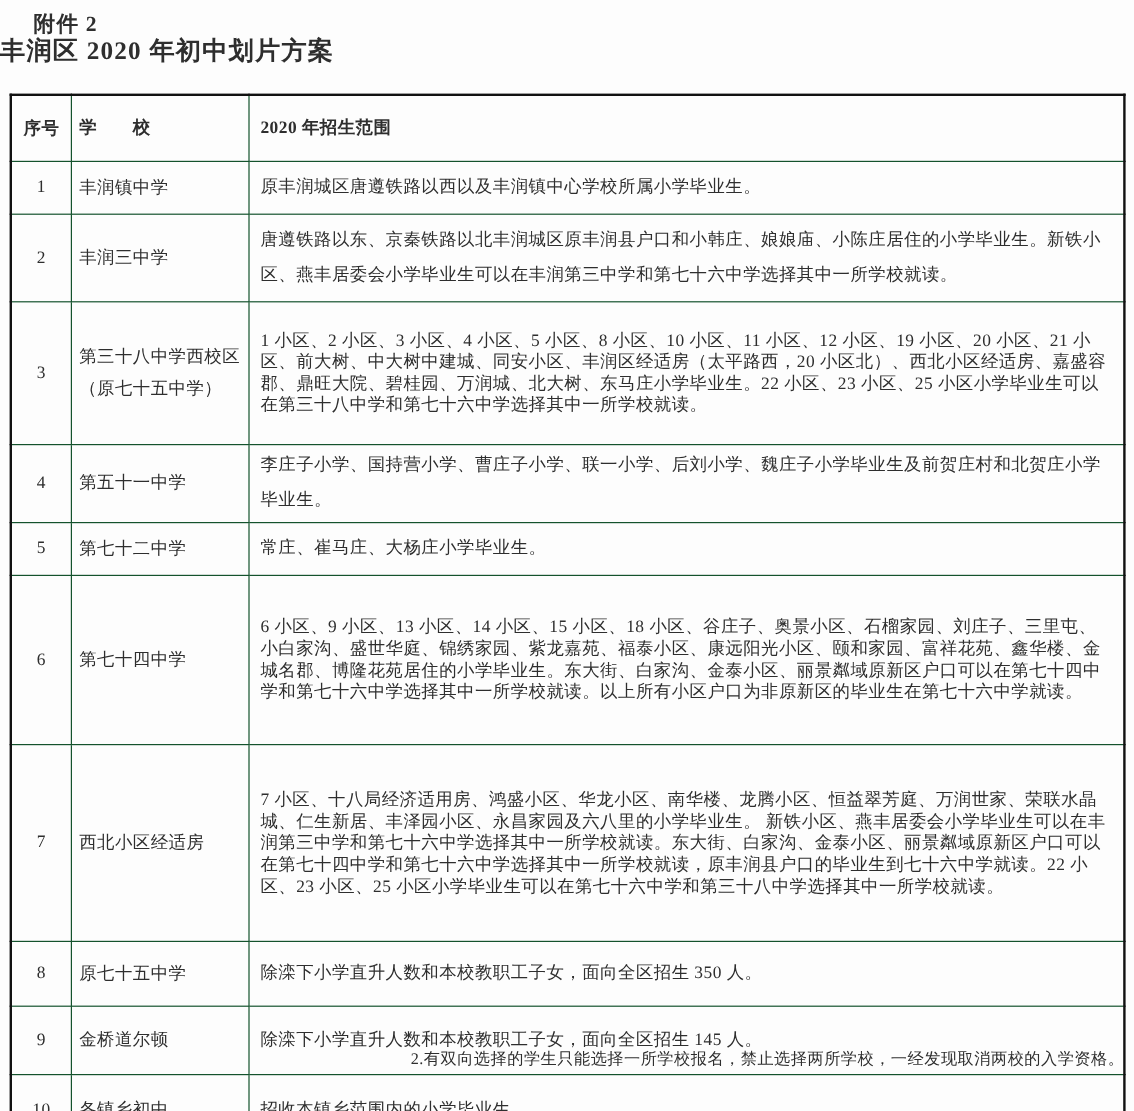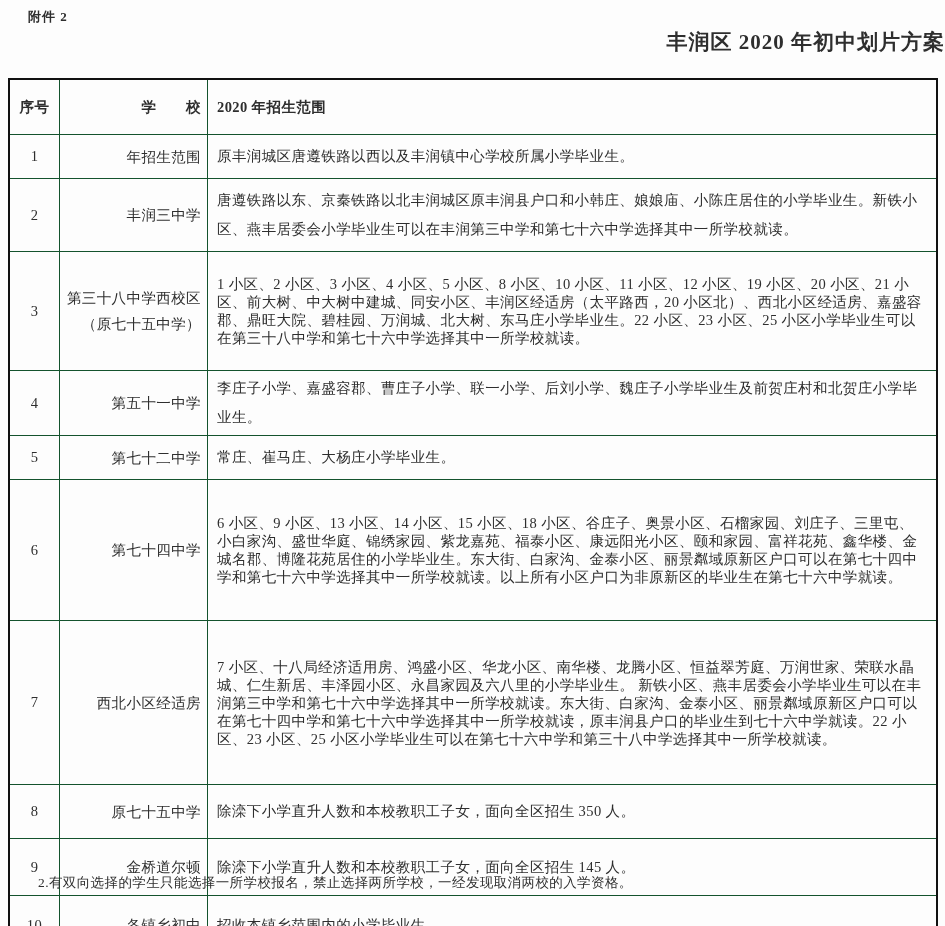--- a/index.html
+++ b/index.html
@@ -7,97 +7,97 @@
     width:945px;height:926px;
     background:#fdfdfd;
     font-family:"Liberation Serif","DejaVu Serif",serif;
     color:#2e2e2e;
     position:relative;
     -webkit-font-smoothing:antialiased;
   }
   .page{position:absolute;inset:0;}
   .attachment{
     position:absolute;left:28px;top:8px;
-    font-size:13px;font-weight:bold;letter-spacing:1px;
+    font-size:18px;font-weight:bold;letter-spacing:1px;
   }
   .title{
     position:absolute;left:0;right:0;top:28px;
-    text-align:right;font-size:21px;font-weight:bold;letter-spacing:1px;
+    text-align:left;font-size:21px;font-weight:bold;letter-spacing:1px;
   }
   table.zoning{
     position:absolute;left:8px;top:78px;
     width:930px;
     border-collapse:collapse;
     table-layout:fixed;
     background:#fdfdfd;
   }
   table.zoning th, table.zoning td{
     border:1px solid #14532d;
     vertical-align:middle;
     font-size:14.5px;
     letter-spacing:0.4px;
   }
   table.zoning{border:2px solid #111;}
   th.c-no, td.c-no{width:47px;text-align:center;}
-  th.c-school, td.c-school{width:135px;text-align:right;padding:2px 6px;line-height:26px;}
+  th.c-school, td.c-school{width:135px;text-align:left;padding:2px 6px;line-height:26px;}
   th.c-scope, td.c-scope{text-align:left;padding:3px 9px;line-height:29px;}
   thead th{height:48px;font-weight:bold;font-size:15.5px;text-align:center;letter-spacing:2px;}
   tr.r1 td{height:37px;}
   tr.r2 td{height:66px;}
   tr.r3 td{height:112px;}
   tr.r4 td{height:38px;}
   tr.r5 td{height:37px;}
   tr.r6 td{height:134px;}
   tr.r7 td{height:157px;}
   tr.r8 td{height:47px;}
   tr.r9 td{height:50px;}
   tr.r10 td{height:52px;}
   tr.r3 td.c-scope, tr.r6 td.c-scope, tr.r7 td.c-scope{line-height:18px;}
   .notes{
     position:absolute;left:10px;top:872px;right:8px;
     font-size:13.5px;line-height:22px;letter-spacing:0.4px;
   }
-  .note-line2{padding-left:28px;}
+  .note-line2{padding-left:28px;text-align:right;}
 </style>
 </head>
 <body>
 
 <div class="page">
 
   <div class="attachment">附件 2</div>
   <div class="title">丰润区 2020 年初中划片方案</div>
 
   <table class="zoning">
     <thead>
       <tr>
         <th class="c-no">序号</th>
         <th class="c-school">学　　校</th>
         <th class="c-scope">2020 年招生范围</th>
       </tr>
     </thead>
     <tbody>
       <tr class="r1">
         <td class="c-no">1</td>
-        <td class="c-school">年招生范围</td>
+        <td class="c-school">丰润镇中学</td>
         <td class="c-scope">原丰润城区唐遵铁路以西以及丰润镇中心学校所属小学毕业生。</td>
       </tr>
       <tr class="r2">
         <td class="c-no">2</td>
         <td class="c-school">丰润三中学</td>
         <td class="c-scope">唐遵铁路以东、京秦铁路以北丰润城区原丰润县户口和小韩庄、娘娘庙、小陈庄居住的小学毕业生。新铁小区、燕丰居委会小学毕业生可以在丰润第三中学和第七十六中学选择其中一所学校就读。</td>
       </tr>
       <tr class="r3">
         <td class="c-no">3</td>
         <td class="c-school">第三十八中学西校区（原七十五中学）</td>
         <td class="c-scope">1 小区、2 小区、3 小区、4 小区、5 小区、8 小区、10 小区、11 小区、12 小区、19 小区、20 小区、21 小区、前大树、中大树中建城、同安小区、丰润区经适房（太平路西，20 小区北）、西北小区经适房、嘉盛容郡、鼎旺大院、碧桂园、万润城、北大树、东马庄小学毕业生。22 小区、23 小区、25 小区小学毕业生可以在第三十八中学和第七十六中学选择其中一所学校就读。</td>
       </tr>
       <tr class="r4">
         <td class="c-no">4</td>
         <td class="c-school">第五十一中学</td>
-        <td class="c-scope">李庄子小学、嘉盛容郡、曹庄子小学、联一小学、后刘小学、魏庄子小学毕业生及前贺庄村和北贺庄小学毕业生。</td>
+        <td class="c-scope">李庄子小学、国持营小学、曹庄子小学、联一小学、后刘小学、魏庄子小学毕业生及前贺庄村和北贺庄小学毕业生。</td>
       </tr>
       <tr class="r5">
         <td class="c-no">5</td>
         <td class="c-school">第七十二中学</td>
         <td class="c-scope">常庄、崔马庄、大杨庄小学毕业生。</td>
       </tr>
       <tr class="r6">
         <td class="c-no">6</td>
         <td class="c-school">第七十四中学</td>
         <td class="c-scope">6 小区、9 小区、13 小区、14 小区、15 小区、18 小区、谷庄子、奥景小区、石榴家园、刘庄子、三里屯、小白家沟、盛世华庭、锦绣家园、紫龙嘉苑、福泰小区、康远阳光小区、颐和家园、富祥花苑、鑫华楼、金城名郡、博隆花苑居住的小学毕业生。东大街、白家沟、金泰小区、丽景粼域原新区户口可以在第七十四中学和第七十六中学选择其中一所学校就读。以上所有小区户口为非原新区的毕业生在第七十六中学就读。</td>

